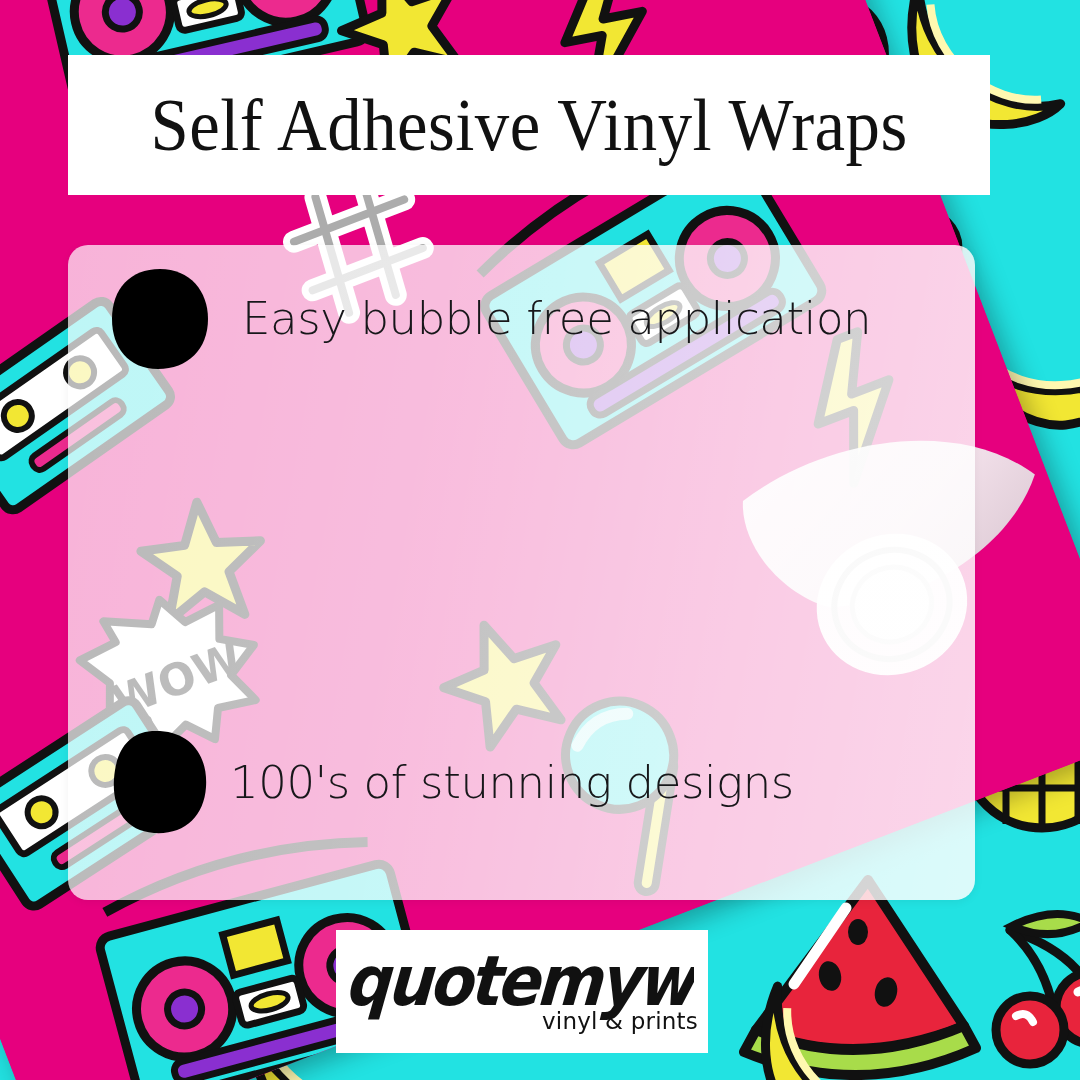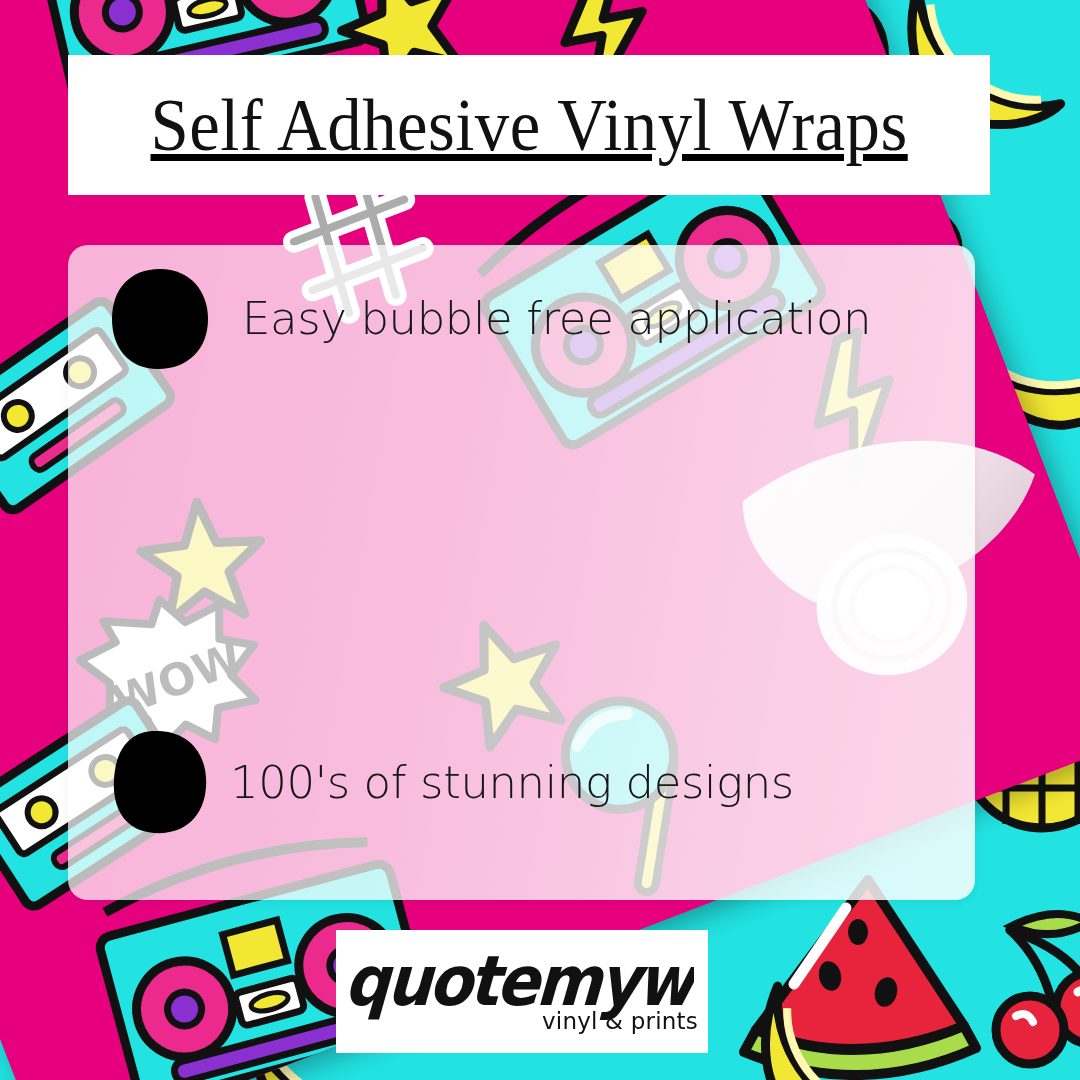--- a/index.html
+++ b/index.html
@@ -23,21 +23,21 @@
   }
   .vinyl-sheet svg{position:absolute;left:0;top:0;width:1180px;height:1320px;}
 
   
   .roll{position:absolute;left:760px;top:400px;width:330px;height:330px;
         transform:rotate(-21deg);pointer-events:none;}
 
   
   .title-bar{
     position:absolute;left:68px;top:55px;width:922px;height:140px;
-    background:#fff;display:flex;align-items:center;justify-content:center;text-decoration:underline;
+    background:#fff;display:flex;align-items:center;justify-content:center;
   }
   .title-text{
     font-family:"Liberation Serif","DejaVu Serif",serif;
     font-size:74px;line-height:1;color:#111;
     white-space:nowrap;letter-spacing:.5px;
     transform:scaleX(.93);transform-origin:center;
   }
 
   
   .feature-card{

